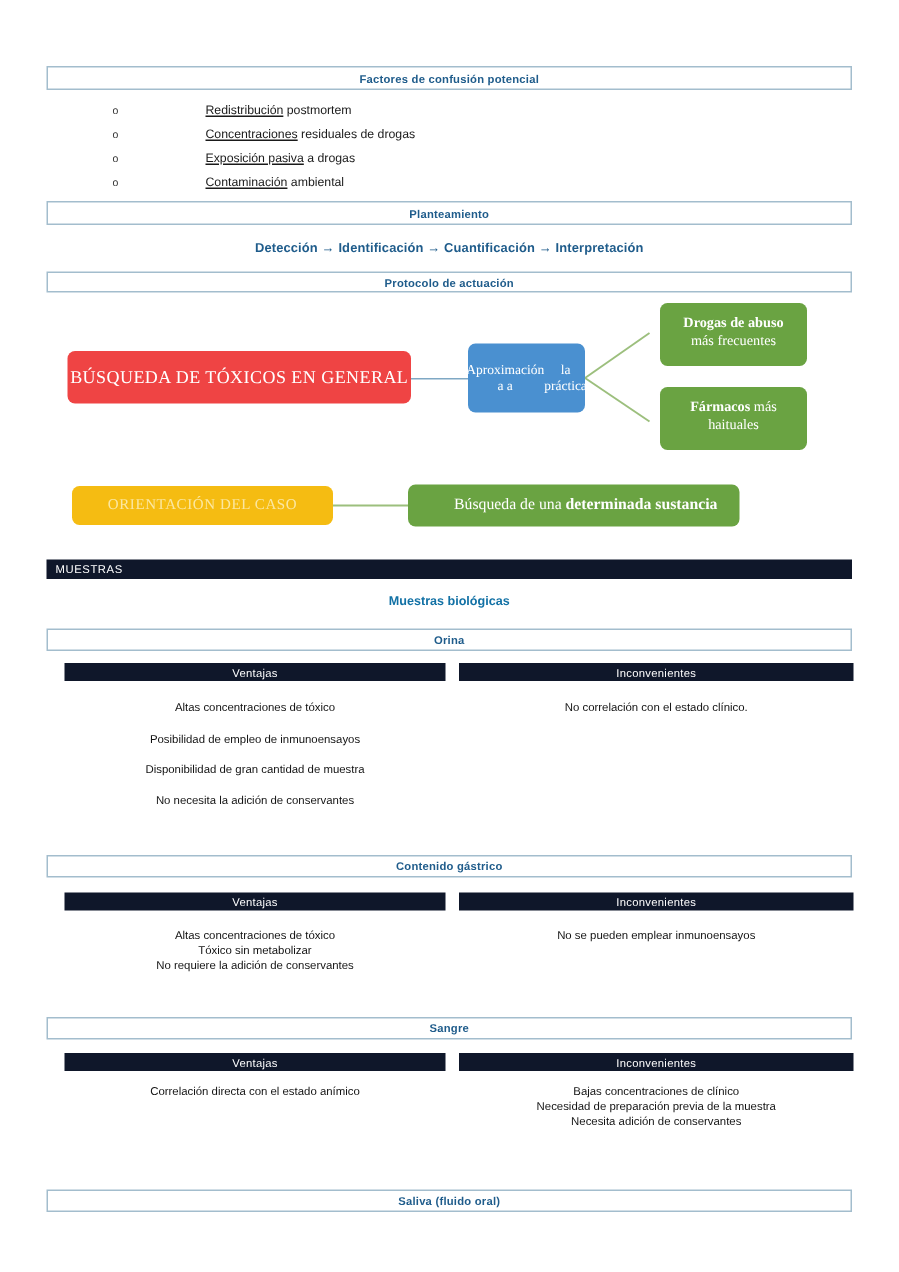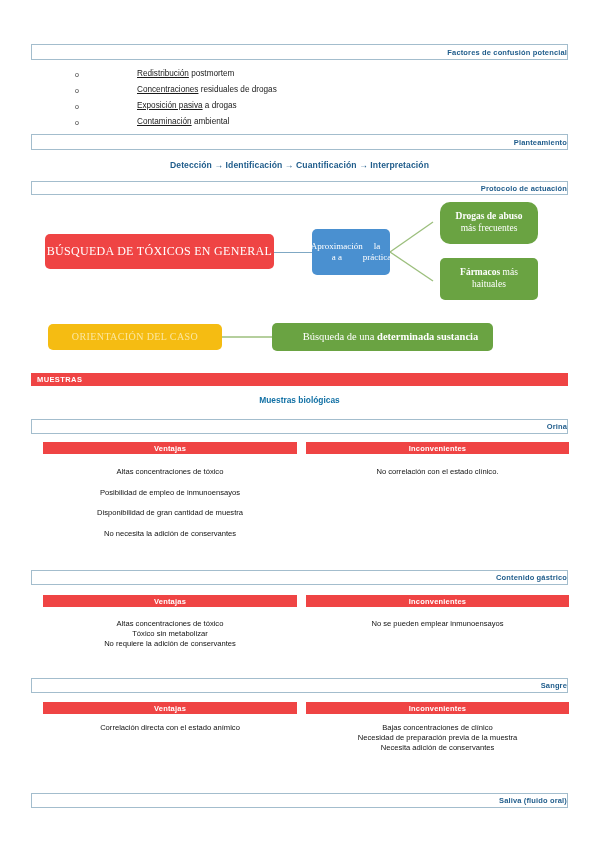--- a/index.html
+++ b/index.html
@@ -30,30 +30,30 @@
     box-sizing: border-box;
     border: 1px solid #a3bdcd;
     background: #ffffff;
     color: #1f5c8b;
     font-weight: bold;
     font-size: 7.5px;
     letter-spacing: 0.15px;
     text-align: center;
     display: flex;
     align-items: center;
-    justify-content: flex-end;
+    justify-content: center;
   }
 
   
   .bar {
     position: absolute;
     box-sizing: border-box;
-    background: #ef4444;
+    background: #0f172a;
     color: #ffffff;
-    font-weight: bold;
+    font-weight: normal;
     font-size: 7.5px;
     letter-spacing: 0.2px;
     display: flex;
     align-items: center;
     justify-content: center;
     text-align: right;
   }
   .bar.left-align {
     justify-content: flex-start;
     padding-left: 6px;
@@ -226,21 +226,21 @@
 
     <div class="node node-gray" style="left:45px; top:38px; width:229px; height:35px;">
       <span>BÚSQUEDA DE TÓXICOS EN GENERAL</span>
     </div>
 
     <div class="node node-blue" style="left:312px; top:33px; width:78px; height:46px; flex-direction:row;">
       <span>Aproximación a a</span>
       <span>la práctica</span>
     </div>
 
-    <div class="node node-green" style="left:440px; top:6px; width:98px; height:42px; flex-direction:column;border-radius:10px;">
+    <div class="node node-green" style="left:440px; top:6px; width:98px; height:42px; flex-direction:column;">
       <b>Drogas de abuso</b>
       <span>más frecuentes</span>
     </div>
 
     <div class="node node-green" style="left:440px; top:62px; width:98px; height:42px; flex-direction:column;">
       <span><b>Fármacos</b><span> más</span></span>
       <span>haituales</span>
     </div>
 
     <div class="node node-yellow" style="left:48px; top:128px; width:174px; height:26px;">

